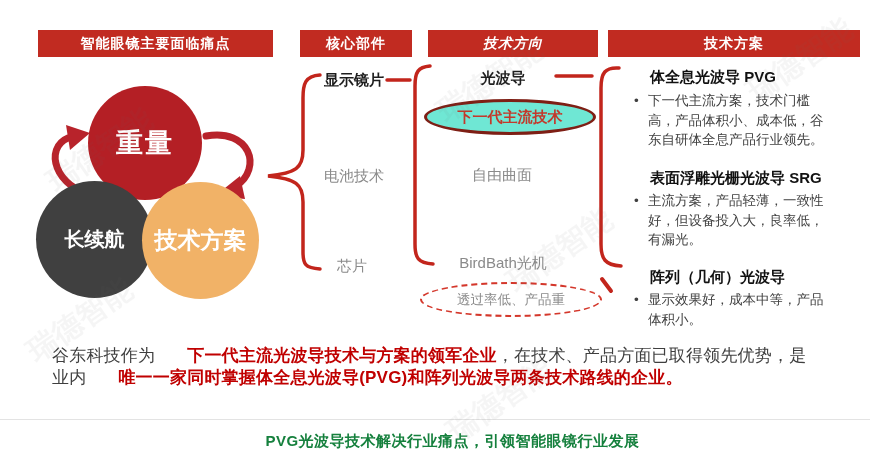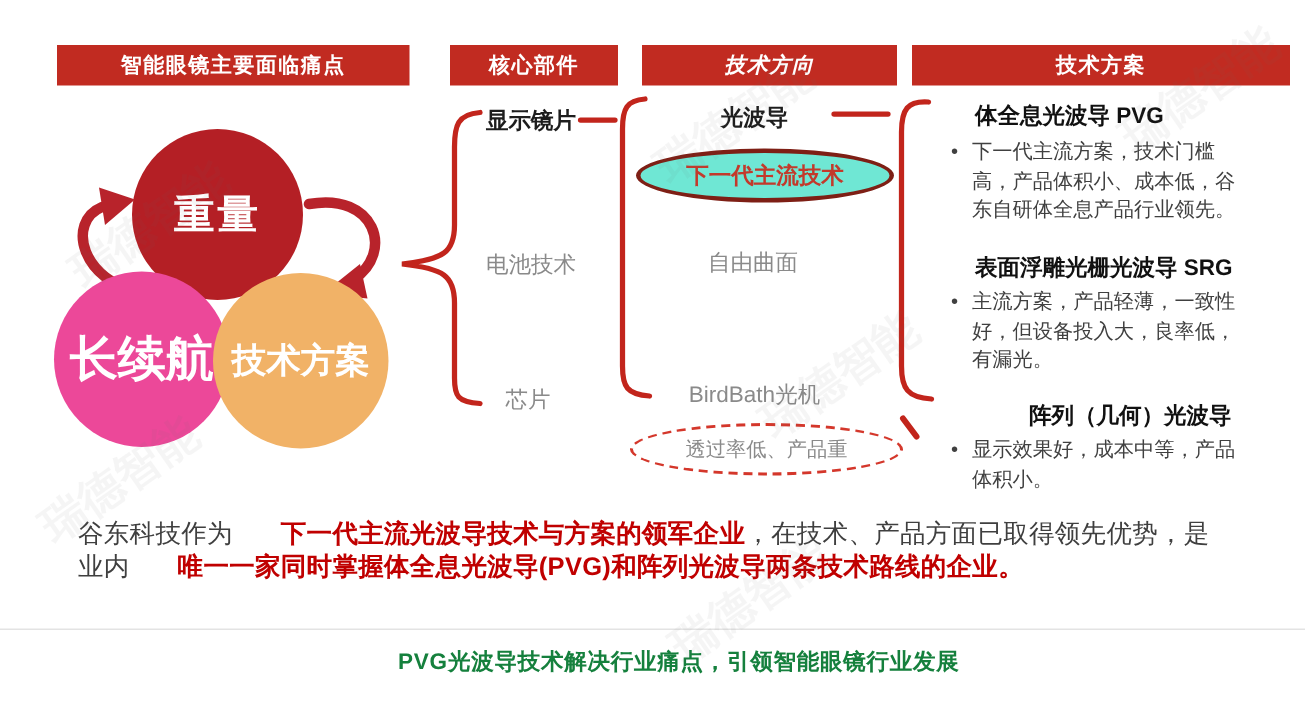--- a/index.html
+++ b/index.html
@@ -15,21 +15,21 @@
   #hdr-pain{left:38px;width:235px;}
   #hdr-comp{left:300px;width:112px;}
   #hdr-dir{left:428px;width:170px;font-style:italic;}
   #hdr-sol{left:608px;width:252px;}
 
   .circle{
     position:absolute;border-radius:50%;color:#fff;font-weight:bold;
     display:flex;align-items:center;justify-content:center;text-align:center;
   }
   #c-weight{left:88px;top:86px;width:114px;height:114px;background:#b41f25;font-size:27px;z-index:1;letter-spacing:2px;}
-  #c-battery{left:36px;top:181px;width:117px;height:117px;background:#ec4899;font-size:32px;z-index:3;}
+  #c-battery{left:36px;top:181px;width:117px;height:117px;background:#404040;font-size:20px;z-index:3;}
   #c-display{left:142px;top:182px;width:117px;height:117px;background:#f1b267;font-size:23px;z-index:4;}
 
   #links{position:absolute;left:0;top:0;z-index:2;pointer-events:none;}
 
   .lbl{position:absolute;font-size:15px;white-space:nowrap;}
   .lbl-bold{font-weight:bold;color:#1d1d1d;}
   .lbl-gray{color:#8a8a8a;}
   #lbl-lens{left:324px;top:71px;}
   #lbl-batt{left:324px;top:167px;}
   #lbl-chip{left:337px;top:257px;}
@@ -49,21 +49,21 @@
     border:2px dashed #d4372b;color:#8a8a8a;font-size:13.5px;background:transparent;
   }
   #issue-free{left:426px;top:187px;width:164px;height:35px;}
   #issue-bird{left:420px;top:282px;width:182px;height:35px;}
 
   .sol-title{position:absolute;left:650px;font-size:15px;font-weight:bold;color:#111;white-space:nowrap;}
   .sol-desc{position:absolute;left:634px;width:196px;display:flex;color:#404040;font-size:13.5px;line-height:1.45;}
   .sol-desc .dot{flex:0 0 14px;}
   #sol1-t{top:68px;} #sol1-d{top:91px;}
   #sol2-t{top:169px;text-align:center;} #sol2-d{top:191px;}
-  #sol3-t{top:268px;margin-left:36px;} #sol3-d{top:290px;}
+  #sol3-t{top:268px;} #sol3-d{top:290px;}
 
   #summary{
     position:absolute;left:52px;top:345px;width:780px;
     font-size:17px;line-height:22px;color:#3f3f3f;letter-spacing:0.2px;
   }
   #summary .red{color:#c00000;font-weight:bold;padding-left:32px;}
 
   #divider{position:absolute;left:0;top:419px;width:870px;height:1px;background:#e3e3e3;}
   #caption{
     position:absolute;left:0;top:432px;width:841px;text-align:center;

